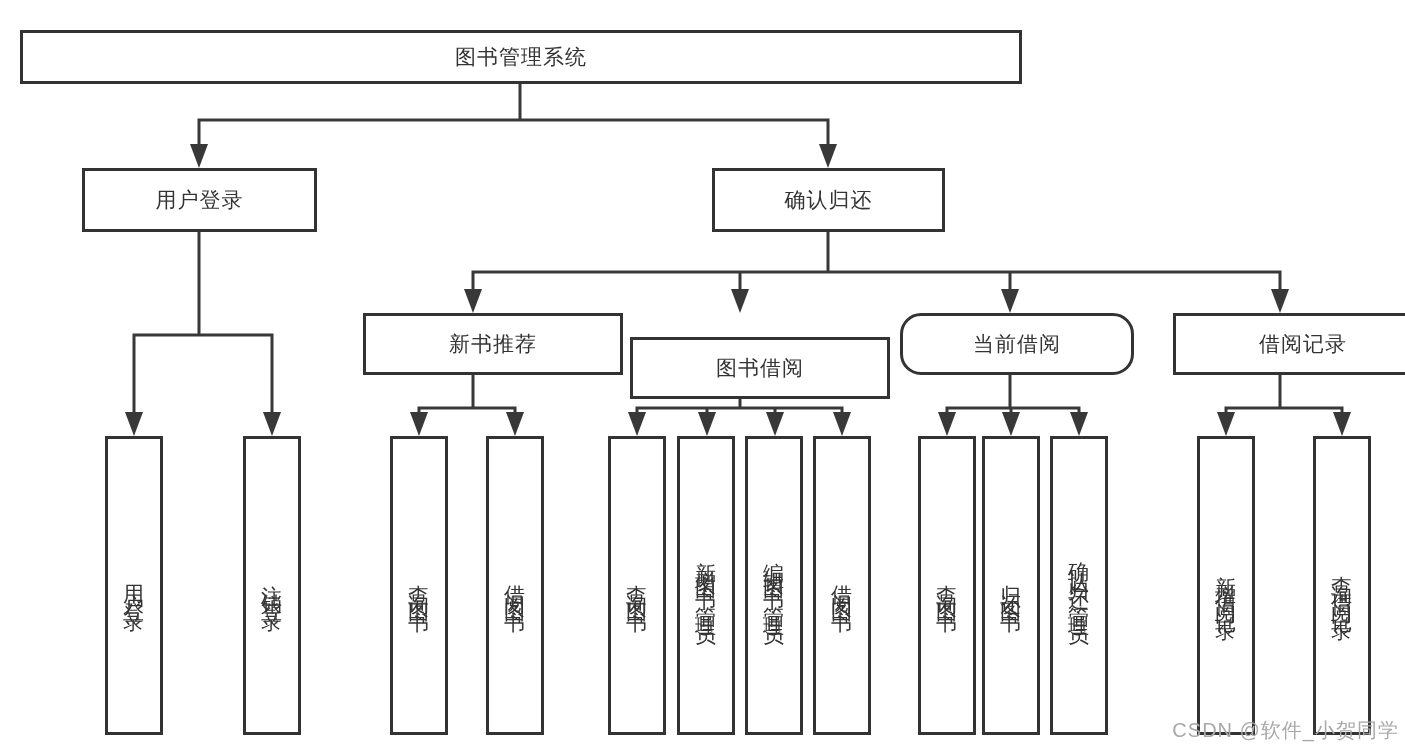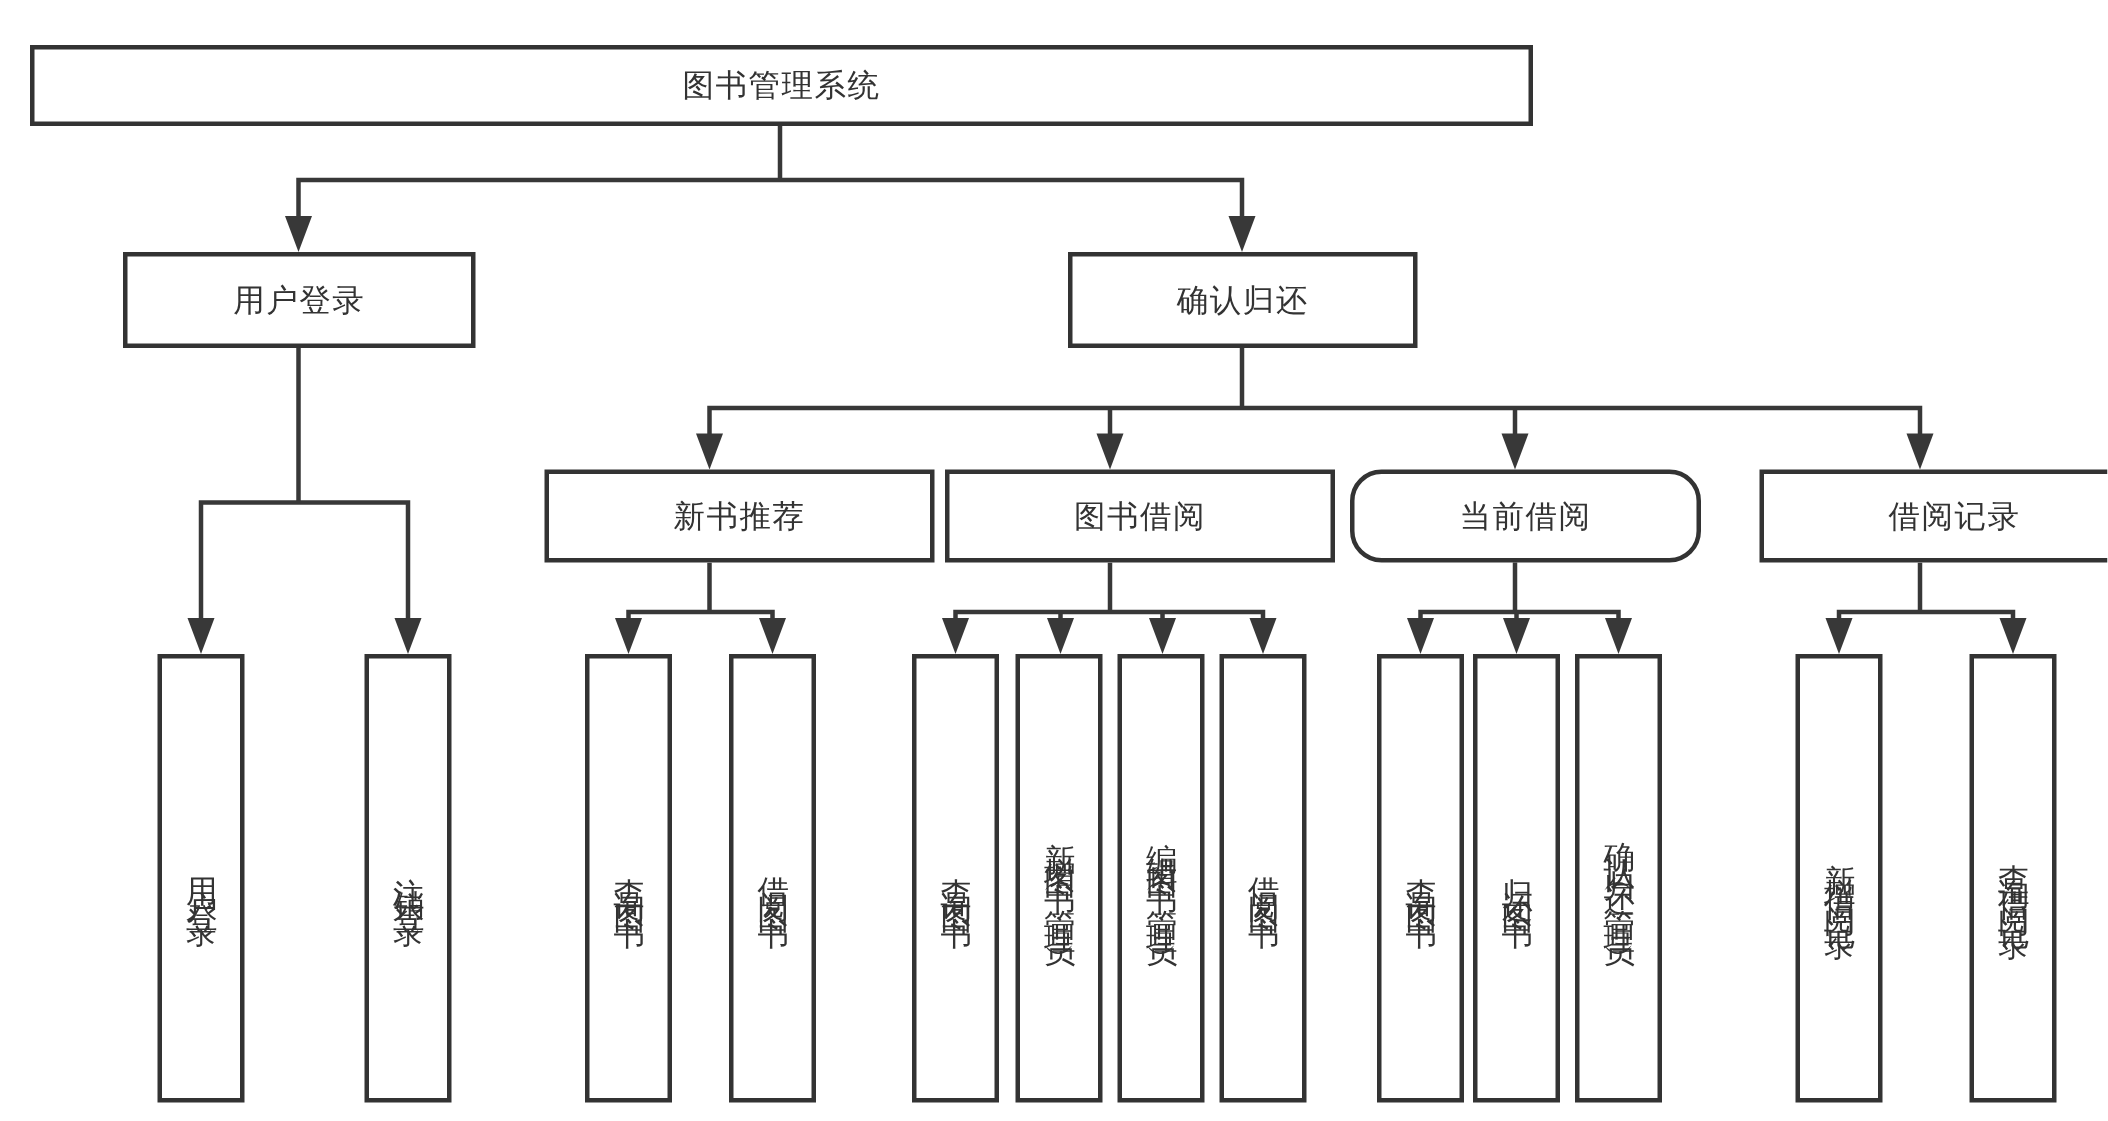--- a/index.html
+++ b/index.html
@@ -15,21 +15,21 @@
   }
   .leaf{
     writing-mode:vertical-rl;text-orientation:mixed;
     letter-spacing:9px;line-height:1;font-size:21px;
   }
   .root{left:20px;top:13px;width:1002px;height:54px;margin-top:17px;}
   .l2a{left:82px;top:168px;width:235px;height:64px;}
   .l2b{left:712px;top:168px;width:233px;height:64px;}
   .l3{top:313px;width:260px;height:62px;}
   .g3a{left:363px;}
-  .g3b{left:630px;}
+  .g3b{left:630px;margin-top:24px;}
   .g3c{left:900px;width:234px;border-radius:21px;}
   .g3d{left:1173px;}
   .lf{top:436px;width:58px;height:299px;}
   .lf1{left:105px;} .lf2{left:243px;}
   .lf3{left:390px;} .lf4{left:486px;}
   .lf5{left:608px;} .lf6{left:677px;} .lf7{left:745px;} .lf8{left:813px;}
   .lf9{left:918px;} .lf10{left:982px;} .lf11{left:1050px;}
   .lf12{left:1197px;} .lf13{left:1313px;}
   .watermark{
     position:absolute;right:6px;bottom:3px;font-size:20px;color:#a8a8a8;
@@ -100,13 +100,14 @@
   <div class="node leaf lf lf7">编辑图书（管理员）</div>
   <div class="node leaf lf lf8">借阅图书</div>
 
   <div class="node leaf lf lf9">查询图书</div>
   <div class="node leaf lf lf10">归还图书</div>
   <div class="node leaf lf lf11">确认归还（管理员）</div>
 
   <div class="node leaf lf lf12">新增借阅记录</div>
   <div class="node leaf lf lf13">查询借阅记录</div>
 
+  <div class="watermark">CSDN @软件_小贺同学</div>
 </div>
 
 </body></html>

